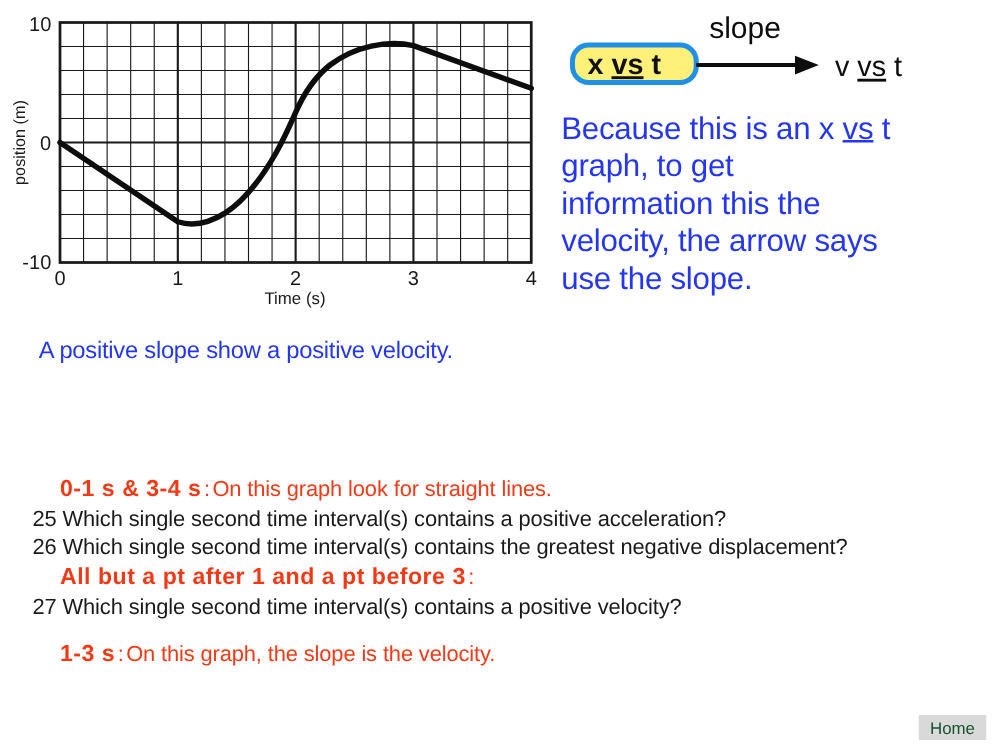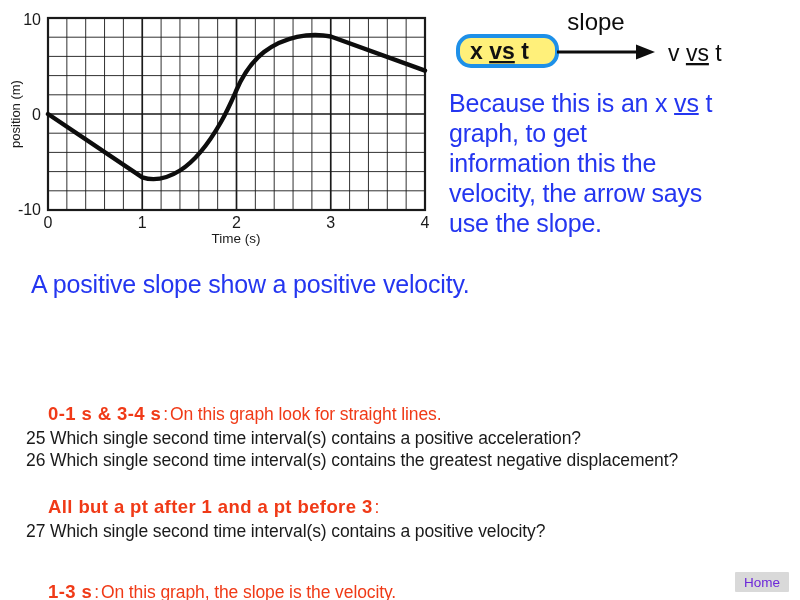--- a/index.html
+++ b/index.html
@@ -51,21 +51,21 @@
     font-weight: 400;
     letter-spacing: -0.2px;
   }
   .blue-para u { text-decoration: underline; text-underline-offset: 1px; }
 
   .blue-line {
     position: absolute;
     left: 31px;
     top: 270px;
     color: #2436F0;
-    font-size: 25px;
+    font-size: 19px;
     letter-spacing: -0.2px;
     white-space: nowrap;
   }
 
   
   .qa-block {
     position: absolute;
     left: 26px;
     top: 378px;
     width: 760px;
@@ -77,38 +77,37 @@
     white-space: nowrap;
     letter-spacing: -0.1px;
   }
   .a-line {
     color: #F03A17;
     font-size: 17.5px;
     line-height: 25px;
     white-space: nowrap;
     padding-left: 22px;
     letter-spacing: -0.1px;
-    margin-top: 23px;
   }
   .a-key {
     font-weight: bold;
     font-size: 18.5px;
     letter-spacing: 0.4px;
   }
   .a-sep { padding: 0 2px; }
 
   
   .home-button {
     position: absolute;
     left: 735px;
     top: 572px;
     width: 54px;
     height: 20px;
     background: #d9d9d9;
-    color: #6d28d9;
+    color: #14532d;
     font-size: 13.5px;
     display: flex;
     align-items: center;
     justify-content: center;
     border-radius: 1px;
   }
 </style>
 </head>
 <body>
 

